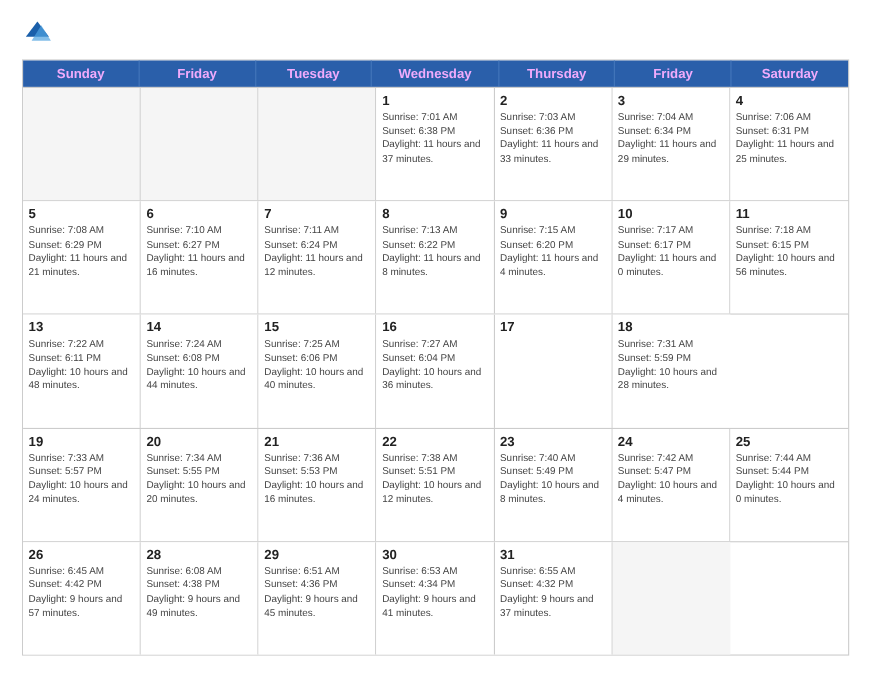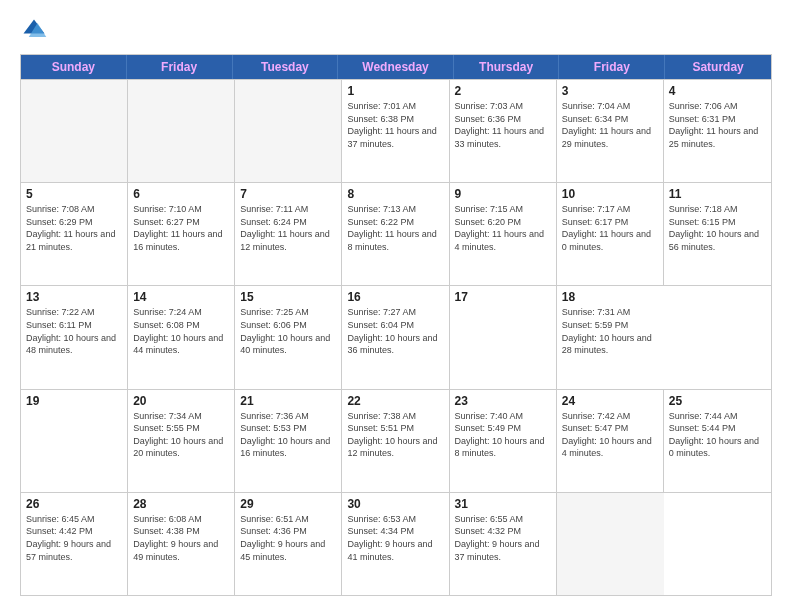--- a/index.html
+++ b/index.html
@@ -259,20 +259,24 @@
             <div class="day-num">18</div>
             <div class="day-info">Sunrise: 7:31 AM
 Sunset: 5:59 PM
 Daylight: 10 hours
 and 28 minutes.</div>
           </div>
         </div>
         <div class="cal-row">
           <div class="cal-cell">
             <div class="day-num">19</div>
+            <div class="day-info">Sunrise: 7:33 AM
+Sunset: 5:57 PM
+Daylight: 10 hours
+and 24 minutes.</div>
           </div>
           <div class="cal-cell">
             <div class="day-num">20</div>
             <div class="day-info">Sunrise: 7:34 AM
 Sunset: 5:55 PM
 Daylight: 10 hours
 and 20 minutes.</div>
           </div>
           <div class="cal-cell">
             <div class="day-num">21</div>

